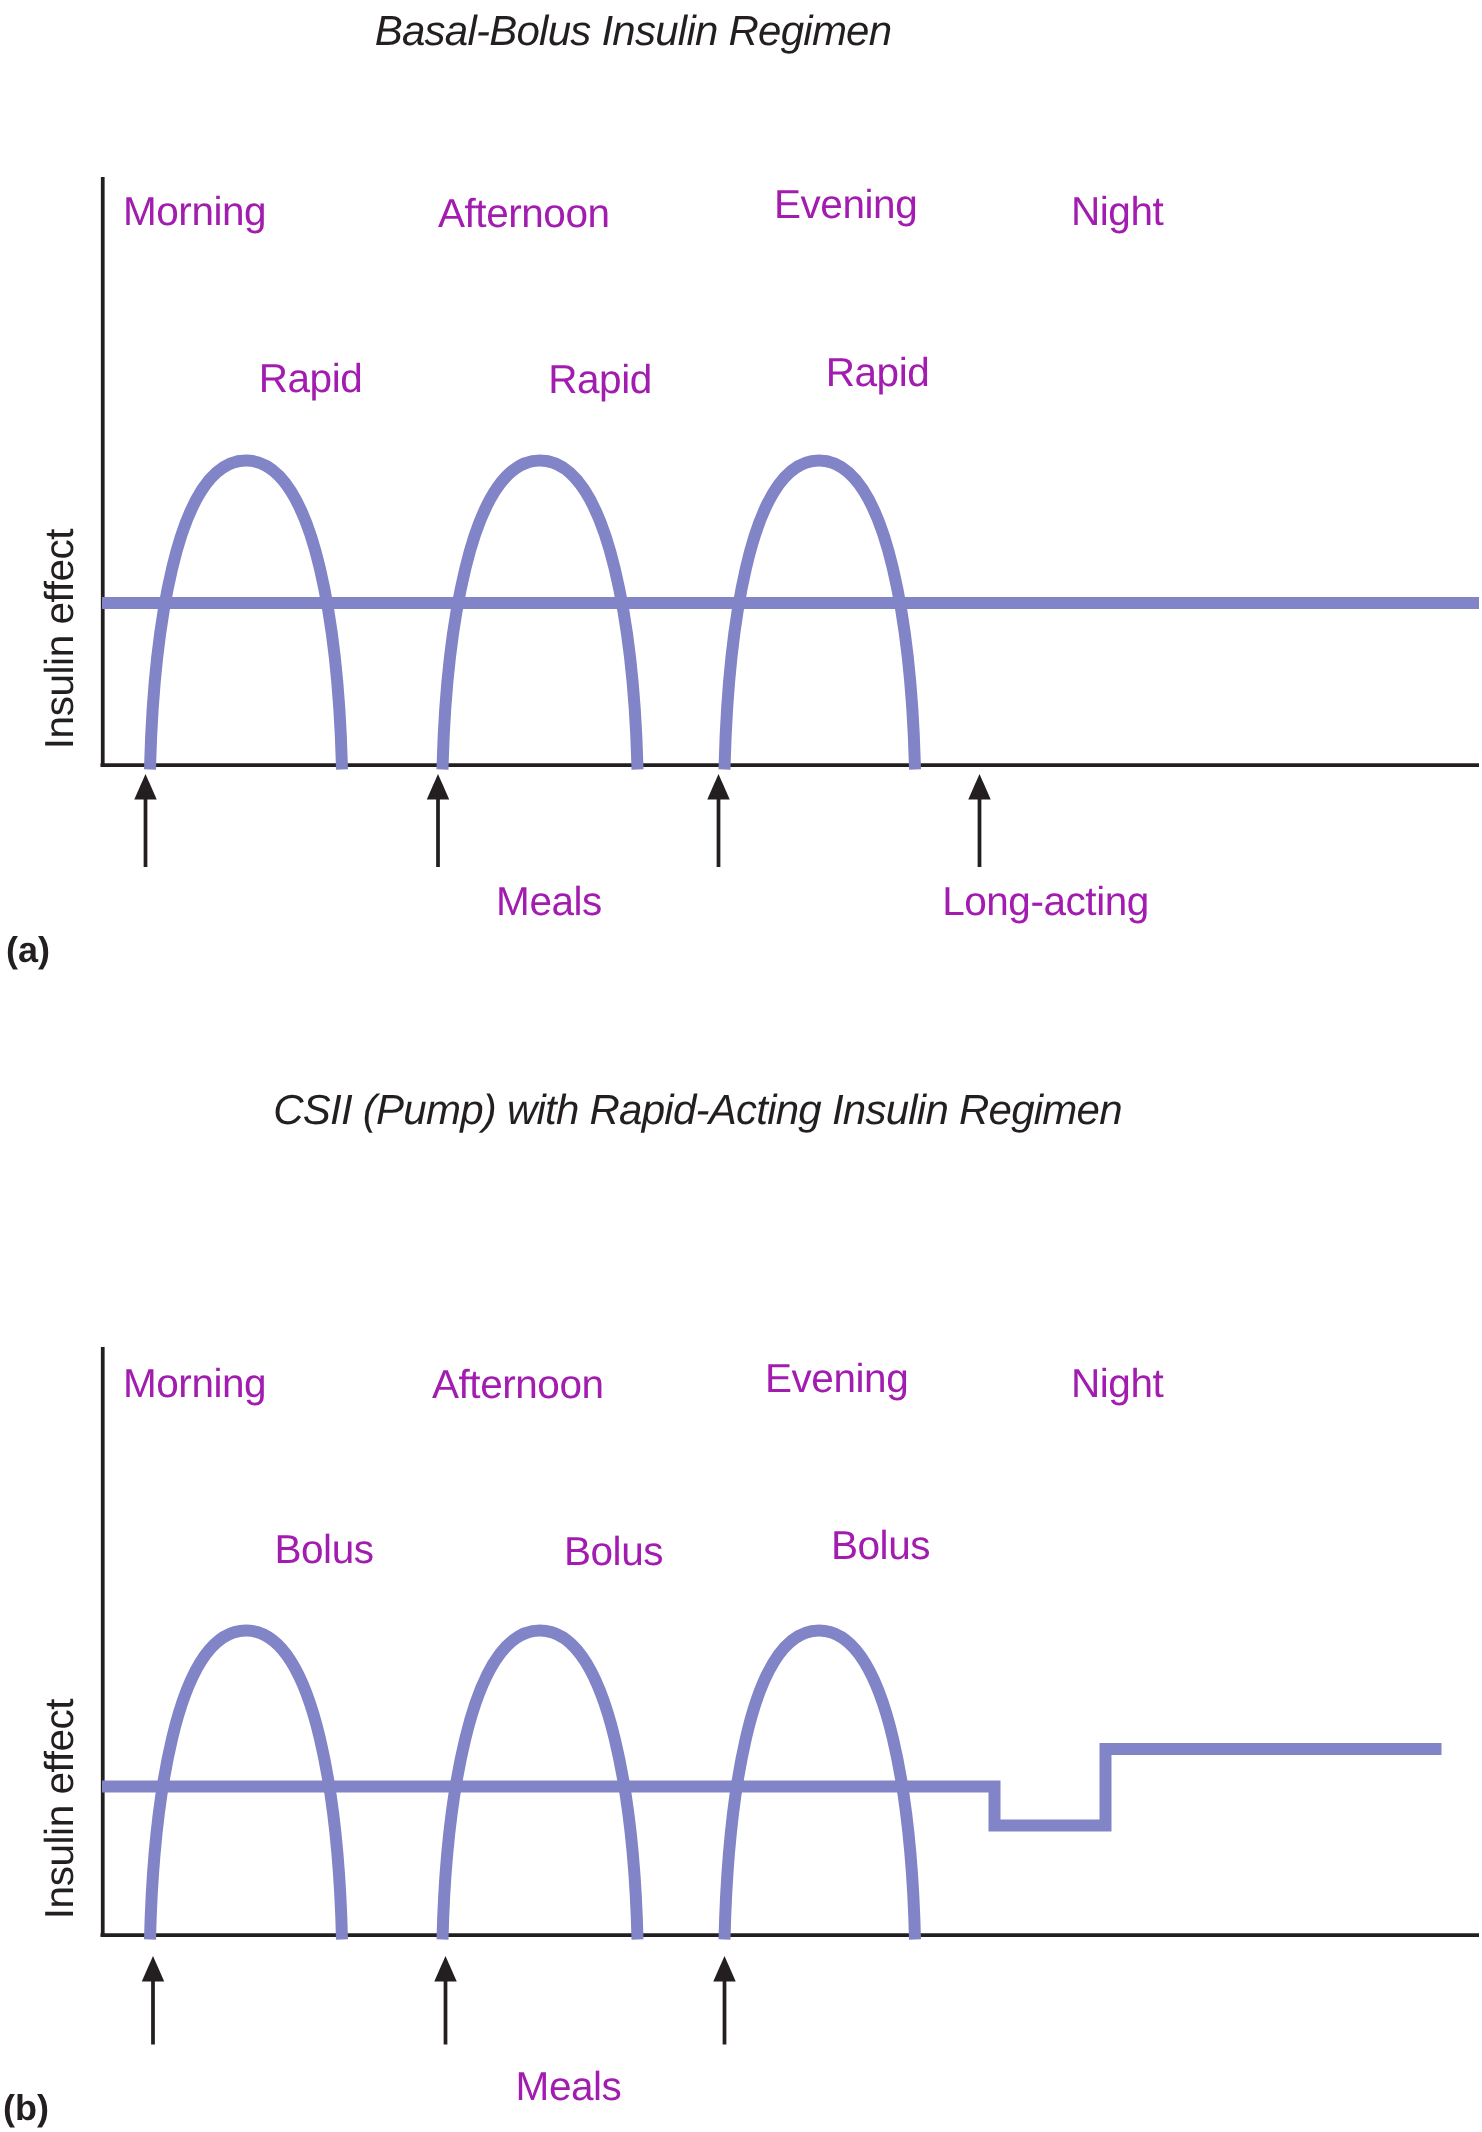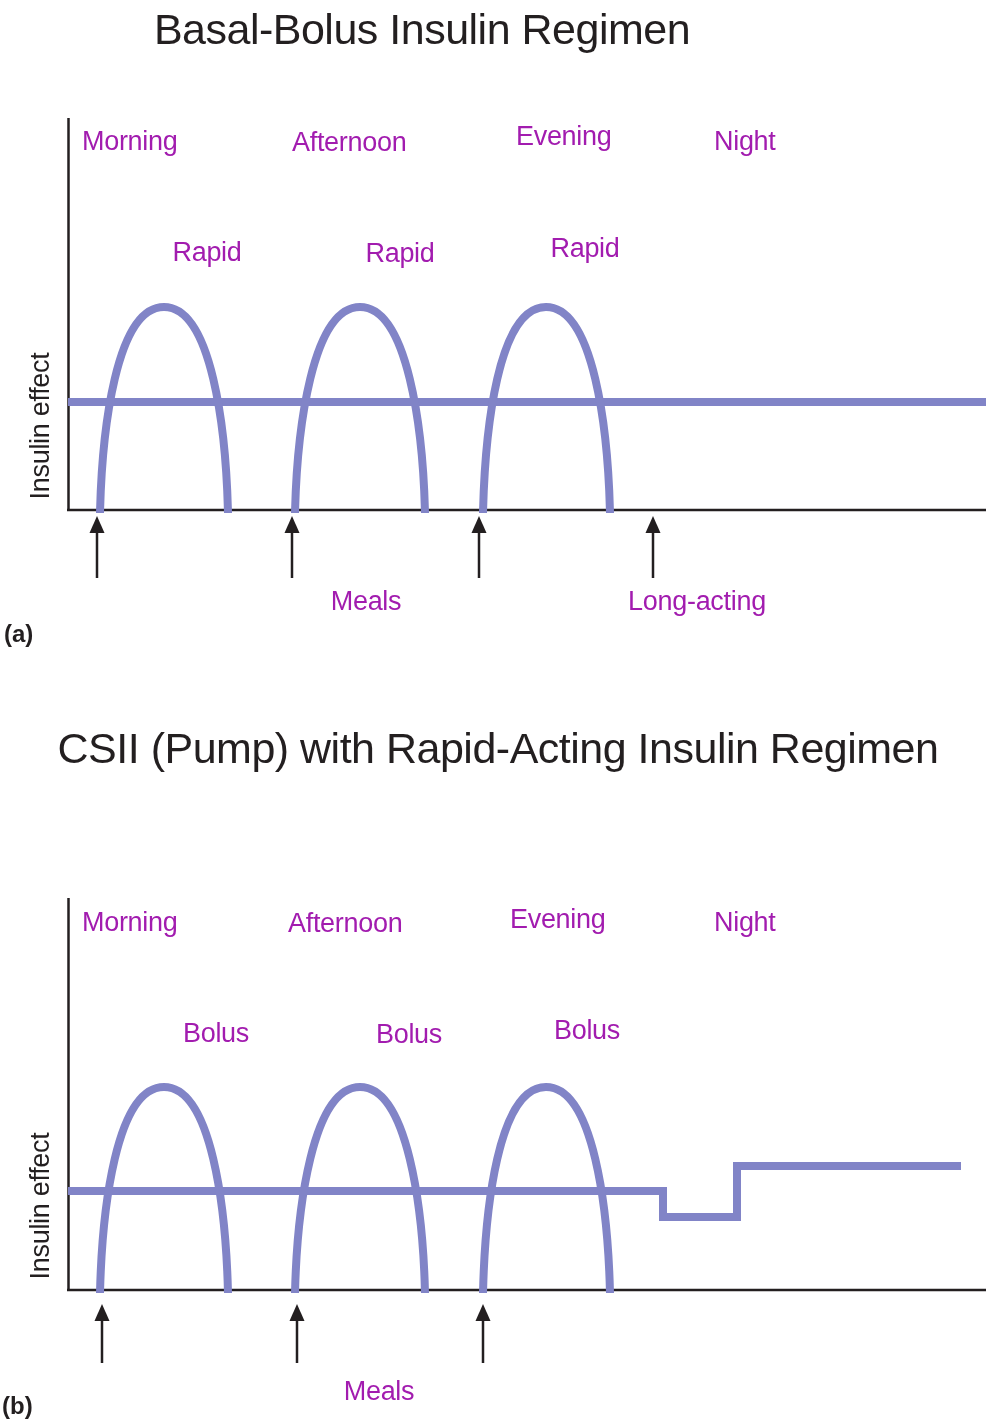--- a/index.html
+++ b/index.html
@@ -9,21 +9,21 @@
     background:#ffffff;
     font-family:"Liberation Sans","DejaVu Sans",sans-serif;
     color:#231f20;
     overflow:hidden;
   }
   svg#figure{position:absolute;left:0;top:0;}
   .ink{stroke:#231f20;}
   .curve{stroke:var(--curve,#8184c7);}
   .lbl{position:absolute;white-space:nowrap;font-size:27px;letter-spacing:-0.3px;color:#a21caf;}
   .cx{transform:translateX(-50%);margin-left:40px;}
-  .title{position:absolute;white-space:nowrap;font-size:43px;letter-spacing:-0.5px;transform:translateX(-50%);color:#231f20;}
+  .title{position:absolute;white-space:nowrap;font-size:28px;letter-spacing:-0.5px;transform:translateX(-50%);color:#231f20;font-style:italic;}
   .ylab{
     position:absolute;white-space:nowrap;font-size:27px;letter-spacing:-0.3px;
     transform:translate(-50%,-50%) rotate(-90deg);color:#231f20;
   }
   .tag{position:absolute;font-size:24px;font-weight:bold;white-space:nowrap;color:#231f20;}
 </style>
 </head>
 <body>
 
 <div id="page">
@@ -96,21 +96,21 @@
   <div class="lbl cx" style="left:360px;top:238px;">Rapid</div>
   <div class="lbl cx" style="left:545px;top:233px;">Rapid</div>
 
   <div class="ylab" style="left:40px;top:426px;">Insulin effect</div>
 
   <div class="lbl cx" style="left:326px;top:586px;">Meals</div>
   <div class="lbl cx" style="left:657px;top:586px;">Long-acting</div>
 
   <div class="tag" style="left:4px;top:620px;">(a)</div>
 
-  <div class="title" style="left:498px;top:724px;">CSII (Pump) with Rapid-Acting Insulin Regimen</div>
+  <div class="title" style="left:465px;top:724px;">CSII (Pump) with Rapid-Acting Insulin Regimen</div>
 
   <div class="lbl" style="left:82px;top:907px;">Morning</div>
   <div class="lbl" style="left:288px;top:908px;">Afternoon</div>
   <div class="lbl" style="left:510px;top:904px;">Evening</div>
   <div class="lbl" style="left:714px;top:907px;">Night</div>
 
   <div class="lbl cx" style="left:176px;top:1018px;">Bolus</div>
   <div class="lbl cx" style="left:369px;top:1019px;">Bolus</div>
   <div class="lbl cx" style="left:547px;top:1015px;">Bolus</div>
 

